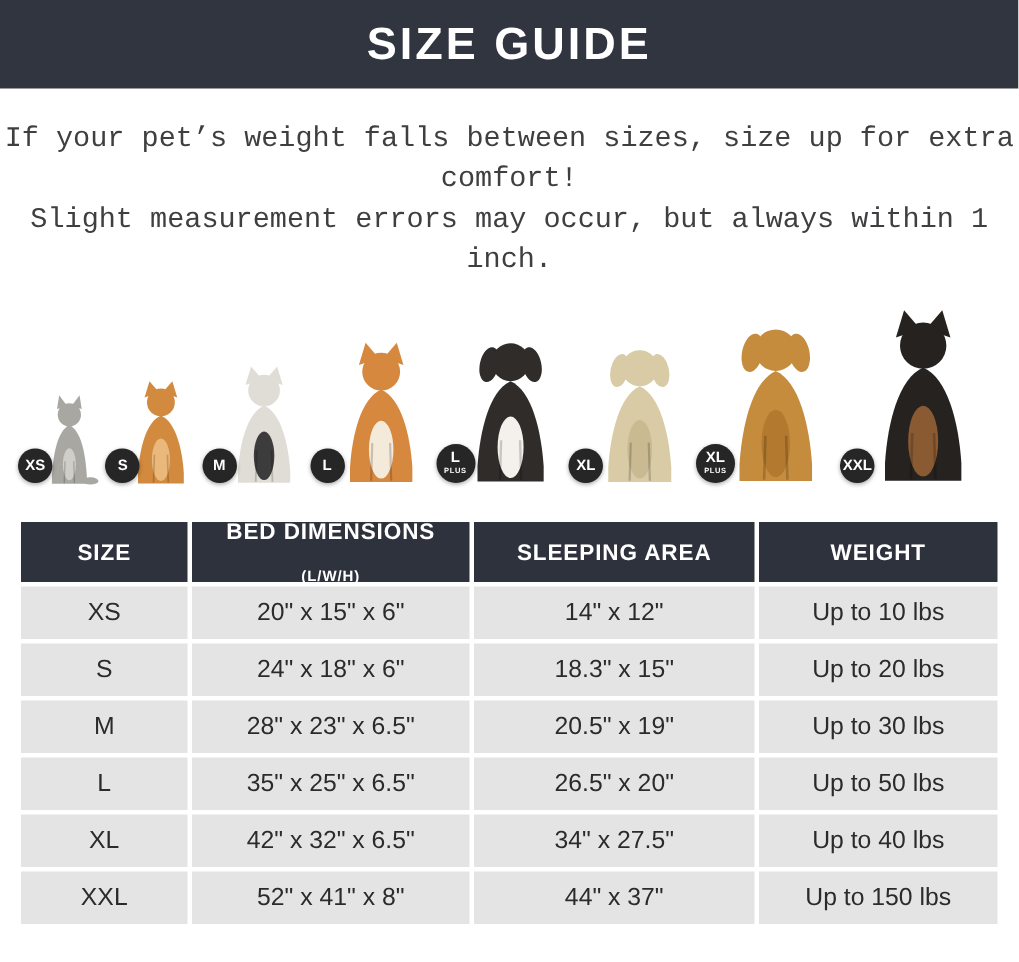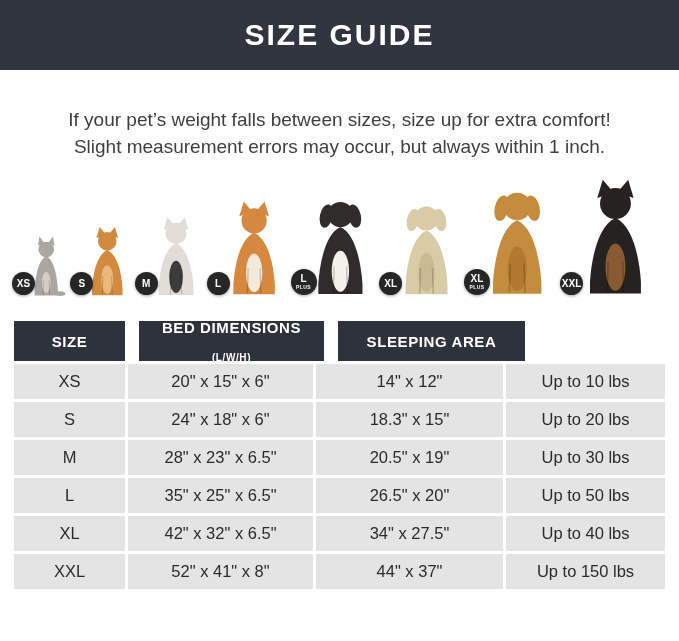--- a/index.html
+++ b/index.html
@@ -6,37 +6,37 @@
     --banner-bg:#31353f;
     --header-cell-bg:#2e323d;
     --row-bg:#e4e4e5;
     --badge-bg:#262626;
     --text-dark:#2b2b2b;
     --cols:111px 185px 187px 1fr;
   }
   *{box-sizing:border-box;margin:0;padding:0}
   html,body{width:679px;height:641px;overflow:hidden;background:#fff;
     font-family:"Liberation Sans", sans-serif;}
-  .banner{height:70px;background:var(--banner-bg);display:flex;align-items:center;justify-content:center;}
+  .banner{height:59px;background:var(--banner-bg);display:flex;align-items:center;justify-content:center;}
   .banner h1{color:#fff;font-size:30px;font-weight:700;letter-spacing:2px;}
-  .subtitle{margin-top:36px;text-align:center;font-size:19px;line-height:27px;color:#3f3f42;}
+  .subtitle{margin-top:20px;text-align:center;font-size:19px;line-height:27px;color:#3f3f42;font-family:Liberation Mono, monospace;}
   .animals{height:150px;display:flex;align-items:flex-end;justify-content:space-between;
     padding:0 18px 14px 22px;margin-top:2px;}
   .animal{position:relative;display:flex;align-items:flex-end;}
   .pet{display:block;width:auto;}
   .c1{fill:var(--c1)} .c2{fill:var(--c2)}
   .leg-line{stroke:rgba(0,0,0,.18);stroke-width:2;fill:none}
   .badge{position:absolute;left:-10px;bottom:3px;width:23px;height:23px;border-radius:50%;
     background:var(--badge-bg);color:#fff;display:flex;flex-direction:column;align-items:center;
     justify-content:center;font-weight:700;font-size:10px;line-height:10px;
     box-shadow:0 1px 3px rgba(0,0,0,.35);}
   .badge.plus{width:26px;height:26px;}
   .b-sub{font-size:5px;letter-spacing:.4px;line-height:5px;margin-top:1px;font-weight:700;}
   .sg-table{margin:9px 14px 0 14px;}
-  .thead{display:grid;grid-template-columns:var(--cols);gap:14px;margin-bottom:3px;}
+  .thead{display:grid;grid-template-columns:var(--cols);gap:3px;margin-bottom:3px;}
   .hcell{background:var(--header-cell-bg);color:#fff;height:40px;display:flex;flex-direction:column;
     align-items:center;justify-content:center;font-weight:700;font-size:15px;letter-spacing:.6px;}
   .hsub{font-size:10px;font-weight:700;letter-spacing:.6px;margin-top:16px;}
   .tbody{display:grid;row-gap:3px;}
   .trow{display:grid;grid-template-columns:var(--cols);gap:3px;height:35px;}
   .tcell{background:var(--row-bg);display:flex;align-items:center;justify-content:center;
     font-size:16.5px;color:var(--text-dark);}
 </style>
 </head>
 <body>
@@ -334,20 +334,24 @@
   <div class="hcell">
     <span class="hlabel">BED DIMENSIONS</span>
     <span class="hsub">(L/W/H)</span>
   </div>
 
   <div class="hcell">
     <span class="hlabel">SLEEPING AREA</span>
 
   </div>
 
+  <div class="hcell">
+    <span class="hlabel">WEIGHT</span>
+
+  </div>
 </div>
   <div class="tbody" id="tbody">
   <div class="trow">
     <div class="tcell">XS</div>
     <div class="tcell">20" x 15" x 6"</div>
     <div class="tcell">14" x 12"</div>
     <div class="tcell">Up to 10 lbs</div>
   </div>
 
   <div class="trow">

